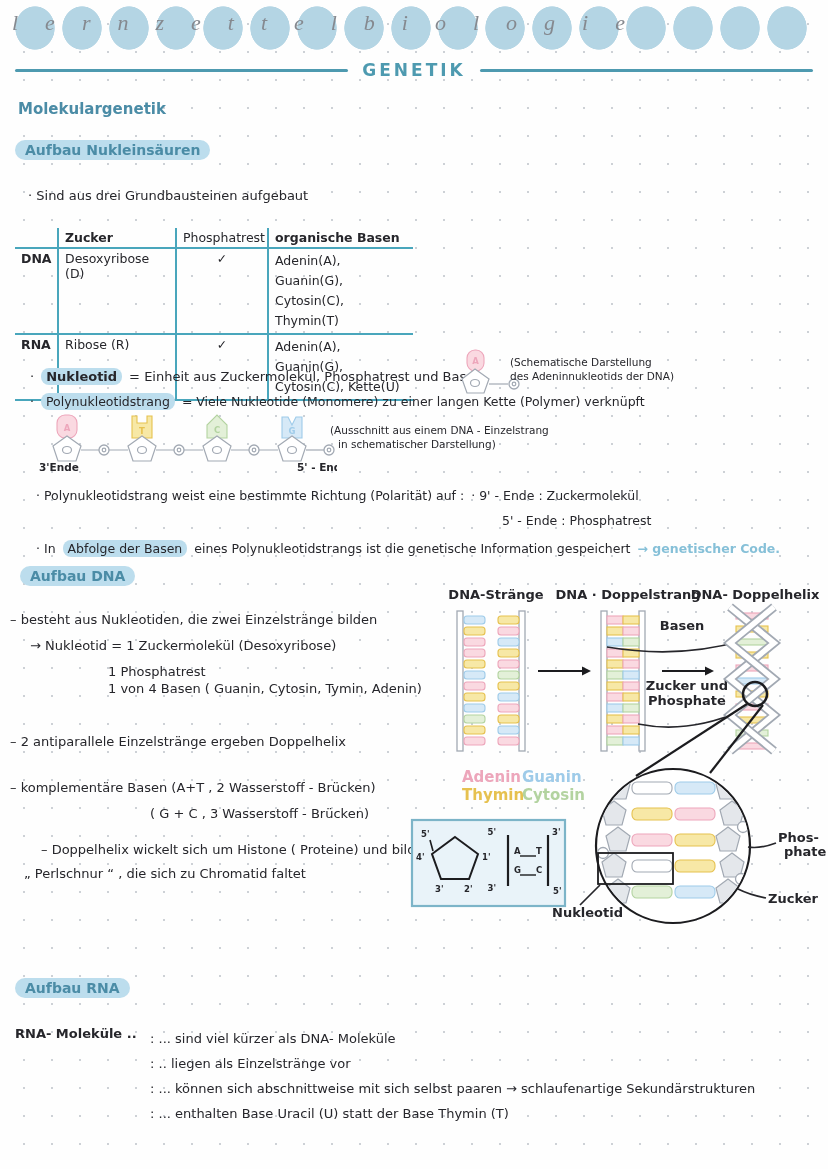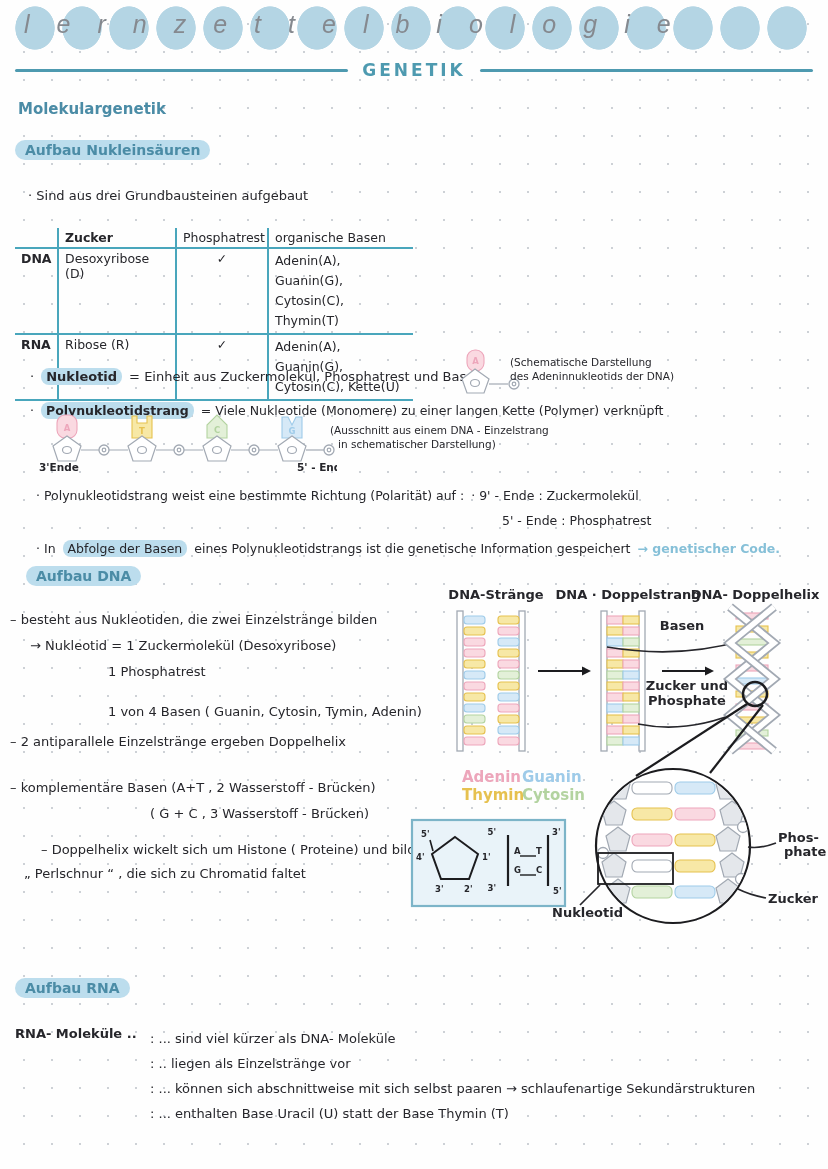--- a/index.html
+++ b/index.html
@@ -4,22 +4,22 @@
 <style>
   html,body{margin:0;padding:0;background:#ffffff;}
   .page{position:relative;width:828px;height:1169px;overflow:hidden;background:#fefefe;
     background-image:radial-gradient(circle,#cdd1d6 1.1px,transparent 1.5px);
     background-size:28px 28px;background-position:10px 10px;
     font-family:"DejaVu Sans",sans-serif;color:var(--ink);}
   .abs{position:absolute;white-space:nowrap;}
   .banner-circles{position:absolute;left:12px;top:5px;width:800px;height:46px;
     background-image:radial-gradient(ellipse 20px 22px at 23px 23px,var(--circle) 97%,transparent 100%);
     background-size:47px 46px;background-repeat:repeat-x;}
-  .banner-text{position:absolute;left:24px;top:10px;font-family:Liberation Sans, sans-serif;font-style:italic;
-    font-size:25px;letter-spacing:27px;color:var(--cursive);}
+  .banner-text{position:absolute;left:12px;top:10px;font-family:Liberation Serif, serif;font-style:italic;
+    font-size:22px;letter-spacing:27px;color:var(--cursive);}
   .genetik-row{position:absolute;left:15px;top:60px;width:798px;display:flex;align-items:center;gap:14px;}
   .hline{flex:1;height:3px;background:var(--teal);border-radius:2px;}
   .genetik{color:var(--teal);font-weight:700;font-size:17px;letter-spacing:3px;}
   .subtitle{color:var(--blue);font-weight:700;font-size:15px;}
   .pill{display:inline-block;background:var(--highlight);color:var(--blue);font-weight:700;
     font-size:14px;padding:2px 10px;border-radius:11px;}
   .body13{font-size:13px;font-weight:500;}
   .body12{font-size:12.5px;font-weight:500;}
   .hlspan{background:var(--highlight);padding:1px 5px;border-radius:8px;}
   .codetxt{color:var(--lightblue);font-weight:700;}
@@ -71,21 +71,21 @@
 
   <div class="abs" style="left:15px;top:140px;">
     <span class="pill">Aufbau Nukleinsäuren</span>
   </div>
   <div class="abs body13" style="left:28px;top:188px;">· Sind aus drei Grundbausteinen aufgebaut</div>
 
   <div class="ntable">
     <div></div>
     <div class="bl" style="font-weight:700;">Zucker</div>
     <div class="bl" style="font-weight:400;">Phosphatrest</div>
-    <div class="bl" style="font-weight:400;">organische Basen</div>
+    <div class="bl" style="font-weight:700;">organische Basen</div>
 
     <div class="bt" style="font-weight:700;">DNA</div>
     <div class="bt bl">Desoxyribose (D)</div>
     <div class="bt bl ctr">✓</div>
     <div class="bt bl" style="line-height:20px;">
       <div style="padding:0;">Adenin(A), Guanin(G),</div>
       <div style="padding:0;">Cytosin(C), Thymin(T)</div>
     </div>
 
     <div class="bt bb" style="font-weight:700;">RNA</div>
@@ -112,21 +112,21 @@
     <circle cx="66" cy="36" r="5" class="bb2"></circle>
     <circle cx="66" cy="36" r="1.8" class="gline"></circle>
   </svg>
   <div class="abs note" style="left:510px;top:356px;">
     <div>(Schematische Darstellung</div>
     <div>des Adeninnukleotids der DNA)</div>
   </div>
 
   <div class="abs body12 flexline" style="left:30px;top:393px;">
     <span>·</span>
-    <span class="hlspan" style="font-weight:700;margin-top:9px;">Polynukleotidstrang</span>
+    <span class="hlspan" style="font-weight:400;">Polynukleotidstrang</span>
     <span>= Viele Nukleotide (Monomere) zu einer langen Kette (Polymer) verknüpft</span>
   </div>
 
   <svg class="abs" style="left:35px;top:412px;" width="302" height="60" viewBox="0 0 302 60">
 
     <line x1="46" y1="38" x2="93" y2="38" class="gline"></line>
     <line x1="121" y1="38" x2="168" y2="38" class="gline"></line>
     <line x1="196" y1="38" x2="243" y2="38" class="gline"></line>
     <line x1="271" y1="38" x2="290" y2="38" class="gline"></line>
     <circle cx="69" cy="38" r="5" class="bb2"></circle>
@@ -172,28 +172,28 @@
   </div>
   <div class="abs body12" style="left:502px;top:513px;">5' - Ende : Phosphatrest</div>
 
   <div class="abs body12 flexline" style="left:36px;top:540px;">
     <span>· In</span>
     <span class="hlspan">Abfolge der Basen</span>
     <span>eines Polynukleotidstrangs ist die genetische Information gespeichert</span>
     <span class="codetxt">→ genetischer Code.</span>
   </div>
 
-  <div class="abs" style="left:26px;top:566px;">
+  <div class="abs" style="left:20px;top:566px;">
     <span class="pill">Aufbau DNA</span>
   </div>
 
   <div class="abs body13" style="left:10px;top:612px;">– besteht aus Nukleotiden, die zwei Einzelstränge bilden</div>
   <div class="abs body13" style="left:30px;top:638px;">→ Nukleotid = 1 Zuckermolekül (Desoxyribose)</div>
   <div class="abs body13" style="left:108px;top:664px;">1 Phosphatrest</div>
-  <div class="abs body13" style="left:108px;top:704px;text-align:right;">1 von 4 Basen ( Guanin, Cytosin, Tymin, Adenin)</div>
+  <div class="abs body13" style="left:108px;top:681px;text-align:right;">1 von 4 Basen ( Guanin, Cytosin, Tymin, Adenin)</div>
   <div class="abs body13" style="left:10px;top:734px;">– 2 antiparallele Einzelstränge ergeben Doppelhelix</div>
   <div class="abs body13" style="left:10px;top:780px;">– komplementäre Basen (A+T , 2 Wasserstoff - Brücken)</div>
   <div class="abs body13" style="left:150px;top:806px;">( G + C , 3 Wasserstoff - Brücken)</div>
   <div class="abs body13" style="left:10px;top:842px;margin-left:31px;">– Doppelhelix wickelt sich um Histone ( Proteine) und bildet</div>
   <div class="abs body13" style="left:24px;top:866px;">„ Perlschnur “ , die sich zu Chromatid faltet</div>
 
   <svg class="abs" style="left:410px;top:583px;" width="418" height="347" viewBox="0 0 418 347">
 
     <text x="86" y="16" text-anchor="middle" class="svgtxt">DNA-Stränge</text>
     <text x="218" y="16" text-anchor="middle" class="svgtxt">DNA · Doppelstrang</text>

